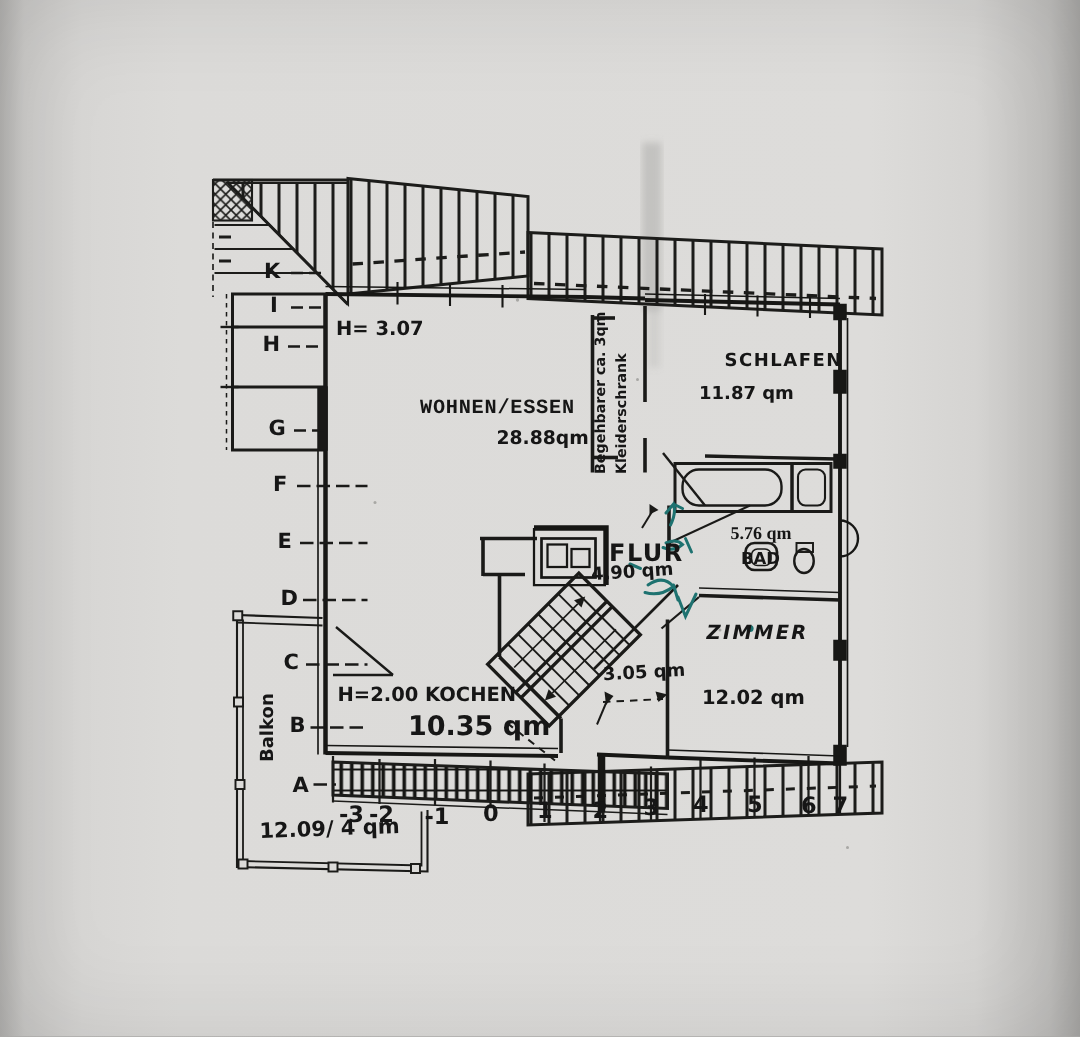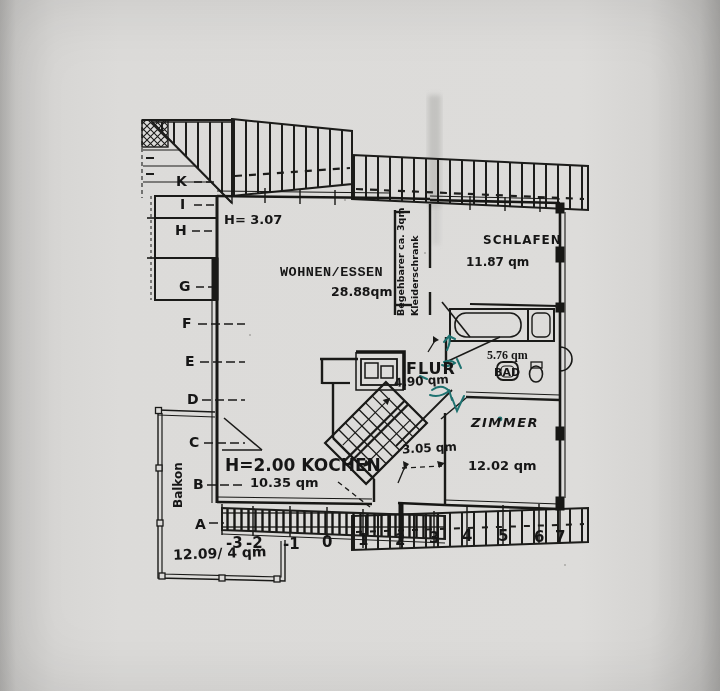--- a/index.html
+++ b/index.html
@@ -260,22 +260,22 @@
   <span class="t" style="left:487px;top:349px;font-size:12px;font-family:Liberation Serif, serif;">5.76 qm</span>
 
   <span class="t" style="left:471px;top:416px;font-size:13px;letter-spacing:1.5px;font-style:italic;">ZIMMER</span>
   <span class="t" style="left:468px;top:459px;font-size:13px;text-align:center;">12.02 qm</span>
 
   <span class="t" style="left:406px;top:361px;font-size:16px;letter-spacing:1px;">FLUR</span>
   <span class="t" style="left:394px;top:375px;font-size:12px;transform:rotate(-4deg);">4.90 qm</span>
 
   <span class="t" style="left:402px;top:442px;font-size:12px;transform:rotate(-3deg);">3.05 qm</span>
 
-  <span class="t" style="left:225px;top:457px;font-size:17px;">H=2.00 KOCHEN</span>
-  <span class="t" style="left:250px;top:476px;font-size:13px;">10.35 qm</span>
+  <span class="t" style="left:225px;top:457px;font-size:13px;">H=2.00 KOCHEN</span>
+  <span class="t" style="left:272px;top:476px;font-size:18px;">10.35 qm</span>
 
   <div class="t vert" style="left:172px;top:508px;font-size:12px;font-weight:600;">Balkon</div>
   <span class="t" style="left:173px;top:546px;font-size:14px;transform:rotate(-2deg);">12.09/ 4 qm</span>
 
   <span class="t" style="left:176px;top:174px;font-size:14px;">K</span>
   <span class="t" style="left:180px;top:197px;font-size:14px;">I</span>
   <span class="t" style="left:175px;top:223px;font-size:14px;">H</span>
   <span class="t" style="left:179px;top:279px;font-size:14px;">G</span>
   <span class="t" style="left:182px;top:316px;font-size:14px;">F</span>
   <span class="t" style="left:185px;top:354px;font-size:14px;">E</span>

